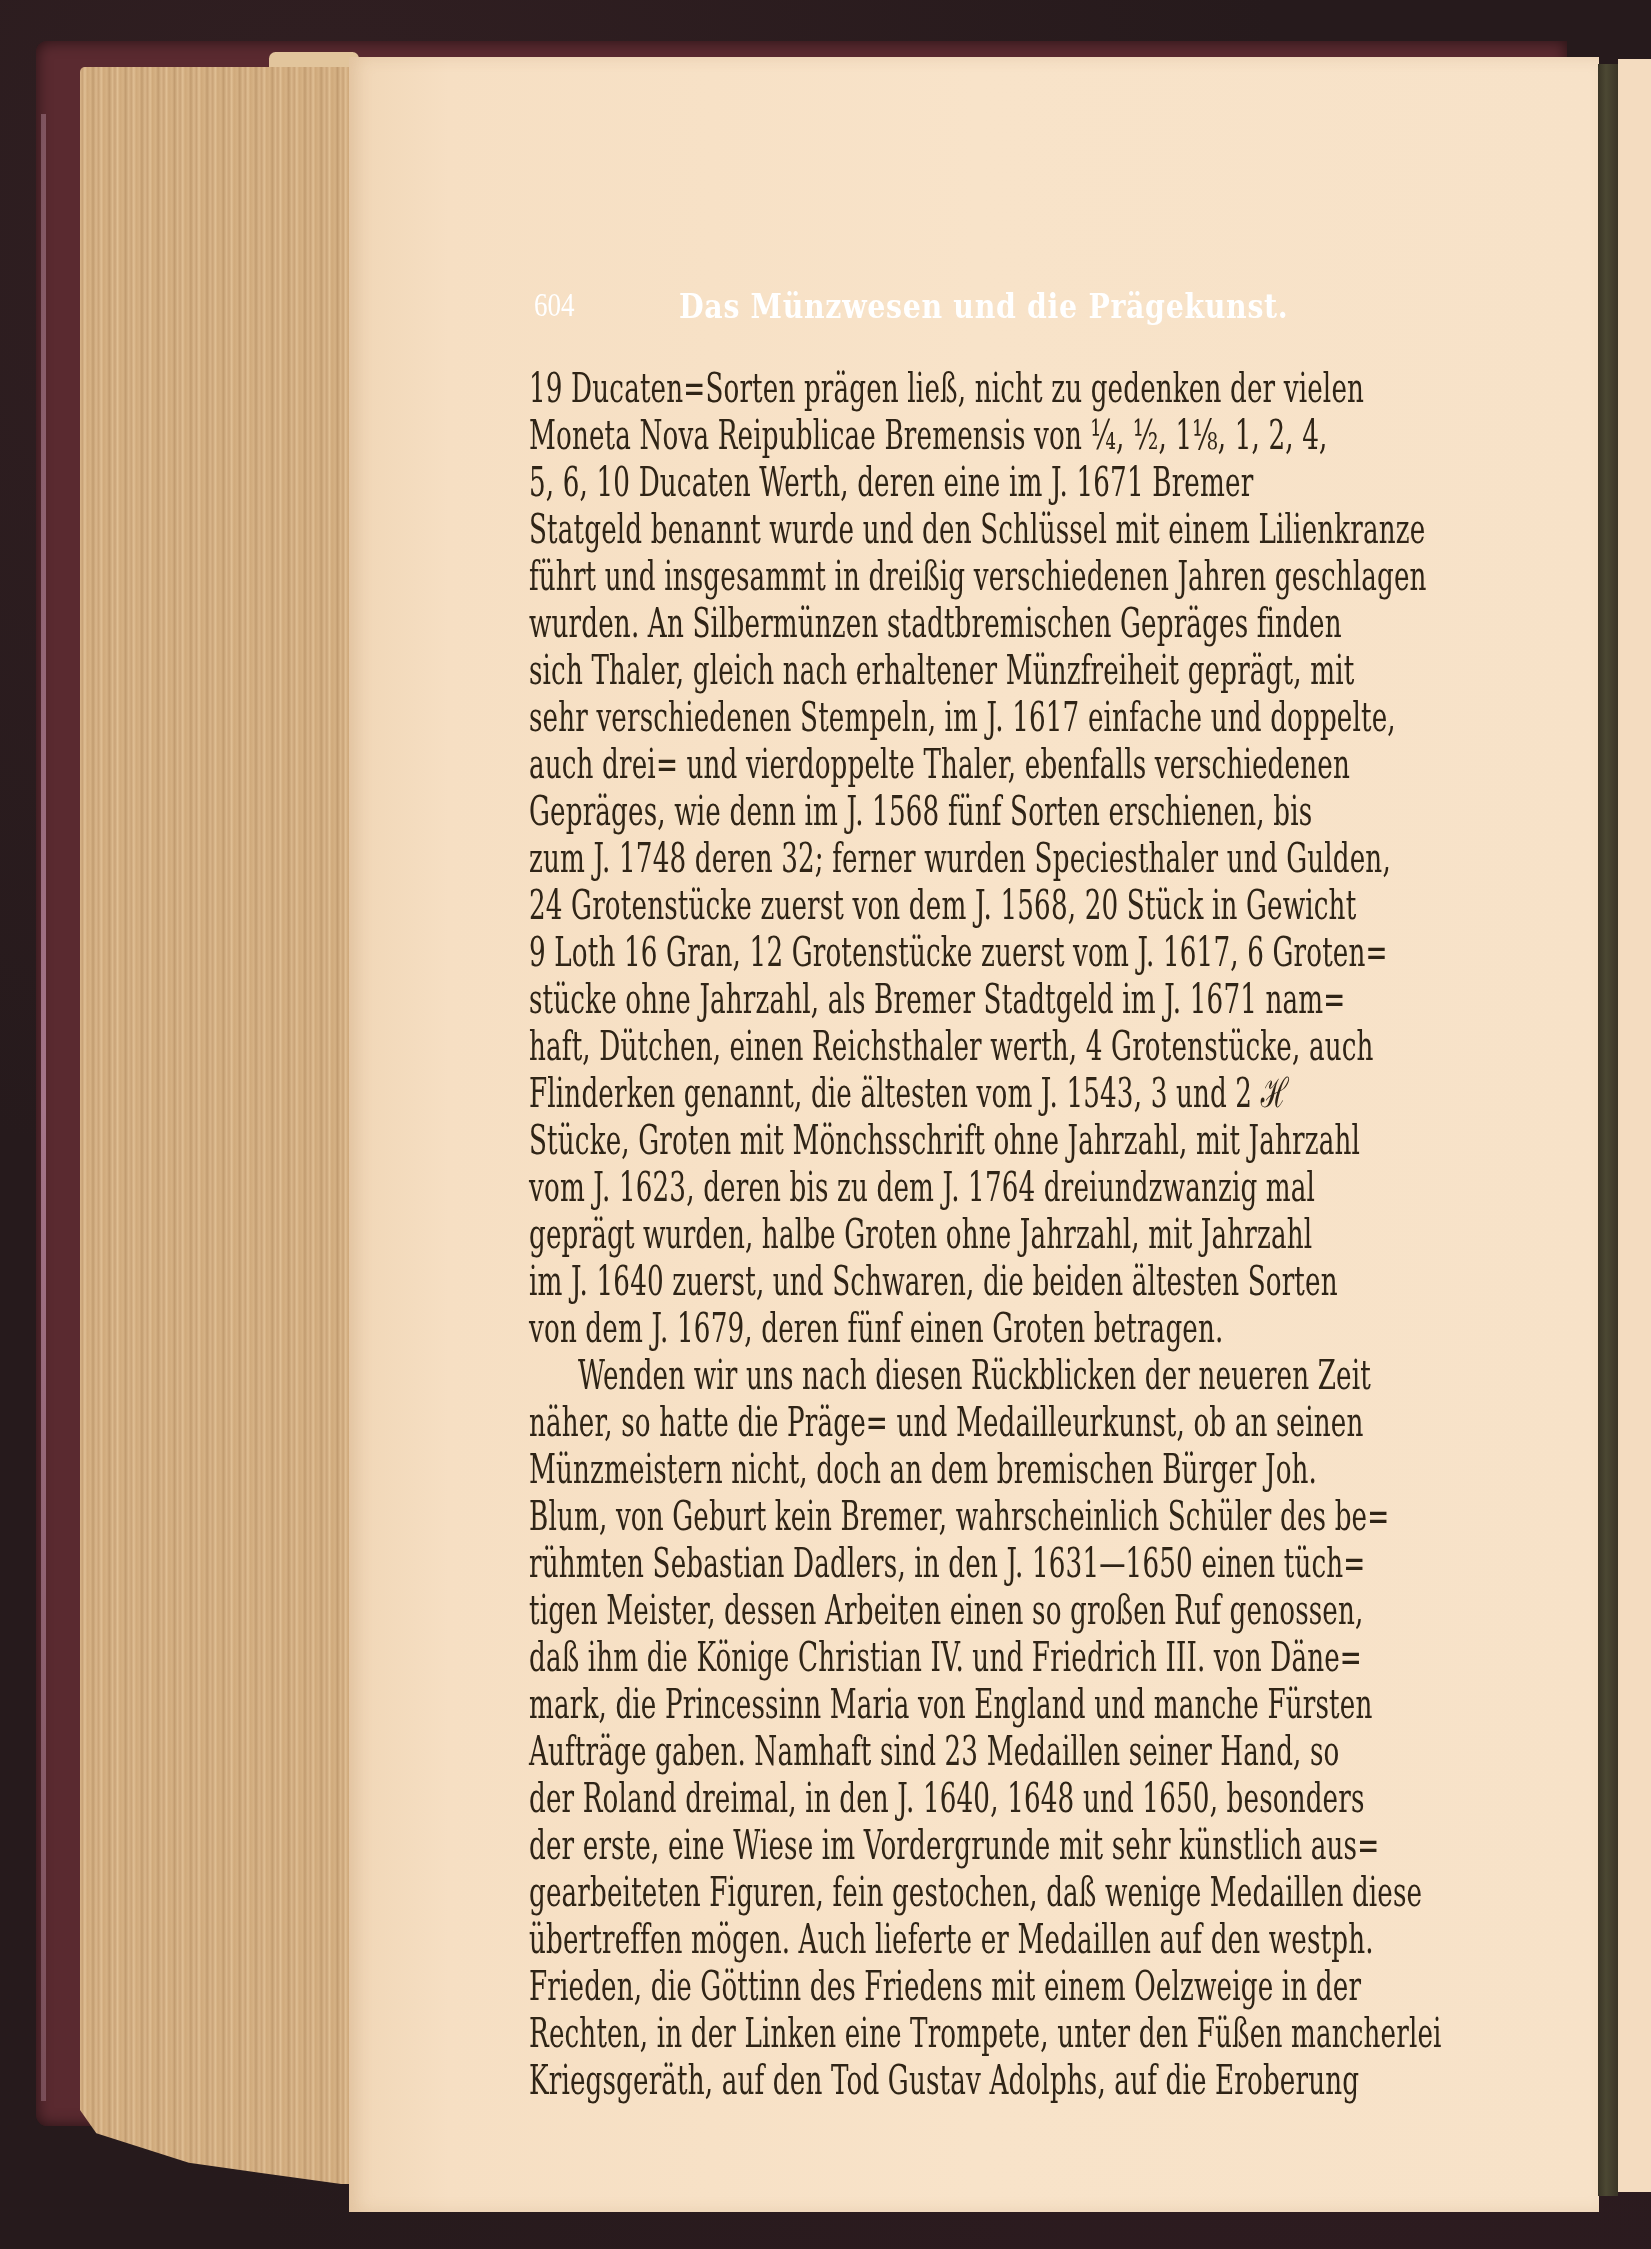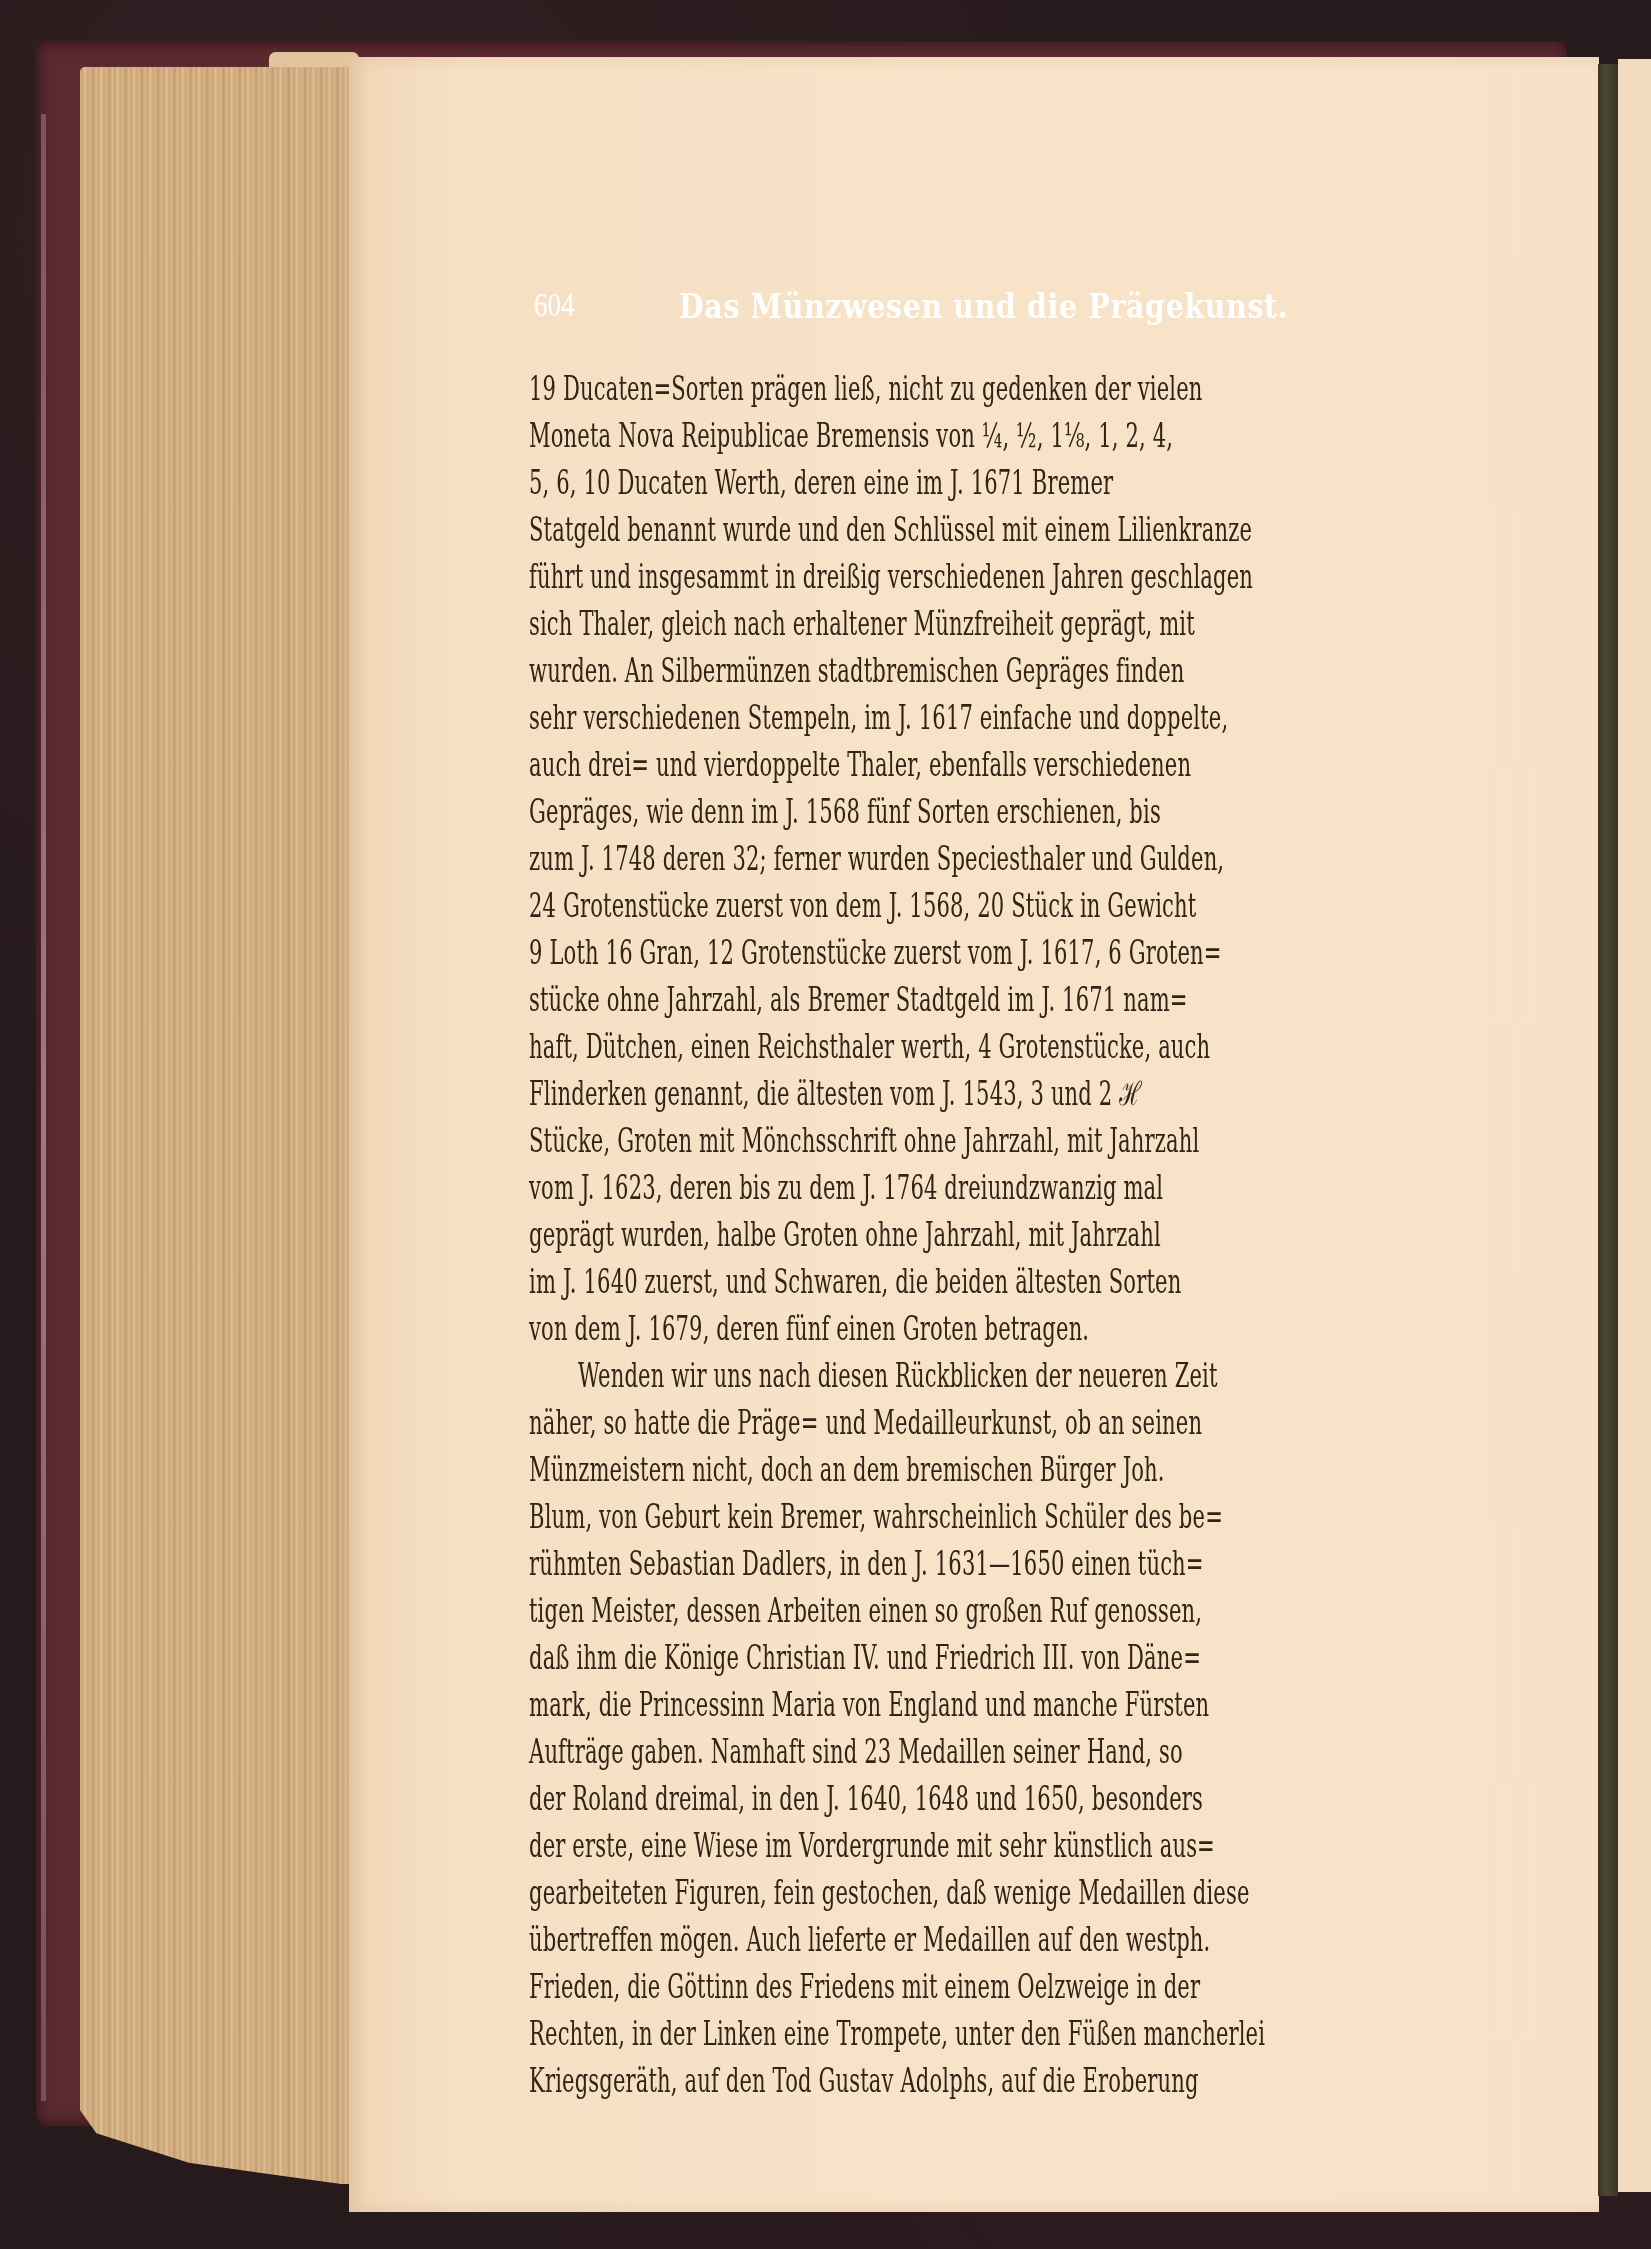--- a/index.html
+++ b/index.html
@@ -64,21 +64,21 @@
     font-size: 33px; font-weight: bold; letter-spacing: 0.8px;
     font-family: "DejaVu Serif", serif;
     transform: scaleX(0.86); transform-origin: left top;
   }
   .body-text {
     position: absolute; left: 529px; top: 365px; width: 912px;
     color: #2f2416;
   }
   .line {
     height: 47px; line-height: 47px;
-    font-size: 33px; white-space: nowrap;
+    font-size: 41px; white-space: nowrap;
     font-family: "DejaVu Serif", serif;
     text-align: justify; text-align-last: justify;
     letter-spacing: 0.2px;
   }
   .line.last { text-align-last: left; }
   .line.indent { padding-left: 49px; }
   .line span { display: inline-block; width: 100%; transform: scaleX(0.80); transform-origin: left center; }
   .line.indent span { width: calc(100% - 49px); }
   .fit { display: block; width: 1018px; text-align: justify; text-align-last: justify; }
   .last .fit { text-align-last: left; }
@@ -100,22 +100,22 @@
   <div class="page-number">604</div>
   <div class="running-title">Das Münzwesen und die Prägekunst.</div>
 </div>
 
 <div class="body-text">
   <div class="line"><span><span class="fit">19 Ducaten=Sorten prägen ließ, nicht zu gedenken der vielen</span></span></div>
   <div class="line"><span><span class="fit">Moneta Nova Reipublicae Bremensis von ¼, ½, 1⅛, 1, 2, 4,</span></span></div>
   <div class="line"><span><span class="fit">5, 6, 10 Ducaten Werth, deren eine im J. 1671 Bremer</span></span></div>
   <div class="line"><span><span class="fit">Statgeld benannt wurde und den Schlüssel mit einem Lilienkranze</span></span></div>
   <div class="line"><span><span class="fit">führt und insgesammt in dreißig verschiedenen Jahren geschlagen</span></span></div>
+  <div class="line"><span><span class="fit">wurden. An Silbermünzen stadtbremischen Gepräges finden</span></span></div>
   <div class="line"><span><span class="fit">sich Thaler, gleich nach erhaltener Münzfreiheit geprägt, mit</span></span></div>
-  <div class="line"><span><span class="fit">wurden. An Silbermünzen stadtbremischen Gepräges finden</span></span></div>
   <div class="line"><span><span class="fit">sehr verschiedenen Stempeln, im J. 1617 einfache und doppelte,</span></span></div>
   <div class="line"><span><span class="fit">auch drei= und vierdoppelte Thaler, ebenfalls verschiedenen</span></span></div>
   <div class="line"><span><span class="fit">Gepräges, wie denn im J. 1568 fünf Sorten erschienen, bis</span></span></div>
   <div class="line"><span><span class="fit">zum J. 1748 deren 32; ferner wurden Speciesthaler und Gulden,</span></span></div>
   <div class="line"><span><span class="fit">24 Grotenstücke zuerst von dem J. 1568, 20 Stück in Gewicht</span></span></div>
   <div class="line"><span><span class="fit">9 Loth 16 Gran, 12 Grotenstücke zuerst vom J. 1617, 6 Groten=</span></span></div>
   <div class="line"><span><span class="fit">stücke ohne Jahrzahl, als Bremer Stadtgeld im J. 1671 nam=</span></span></div>
   <div class="line"><span><span class="fit">haft, Dütchen, einen Reichsthaler werth, 4 Grotenstücke, auch</span></span></div>
   <div class="line"><span><span class="fit">Flinderken genannt, die ältesten vom J. 1543, 3 und 2 ℋ</span></span></div>
   <div class="line"><span><span class="fit">Stücke, Groten mit Mönchsschrift ohne Jahrzahl, mit Jahrzahl</span></span></div>

